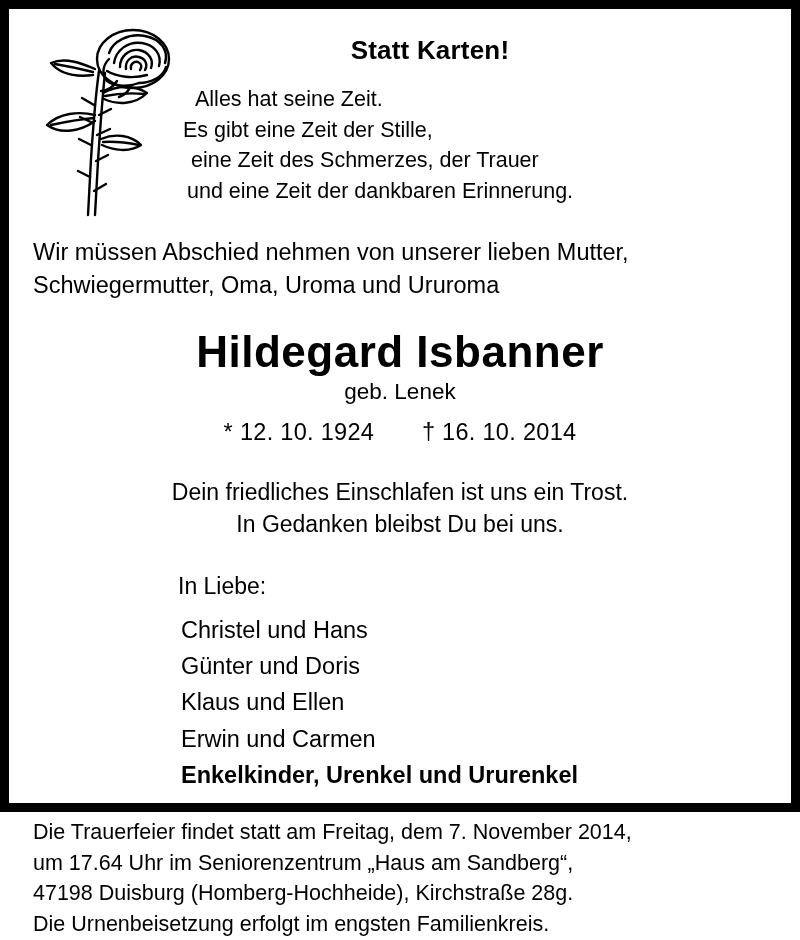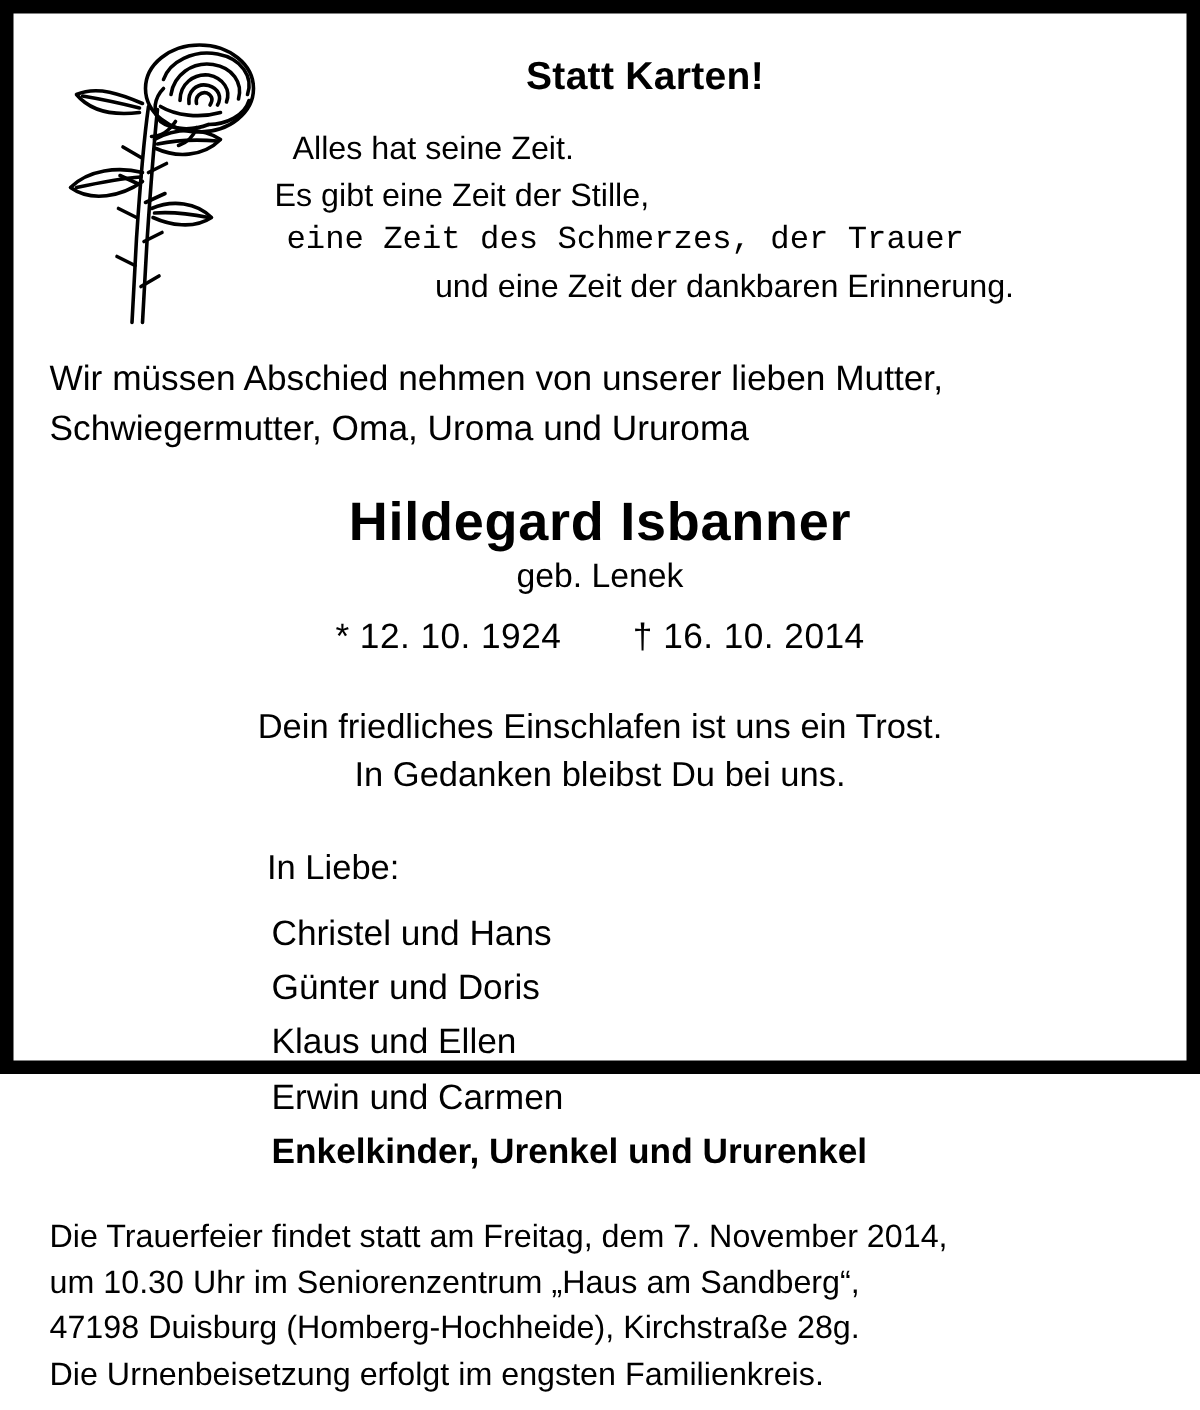--- a/index.html
+++ b/index.html
@@ -11,21 +11,21 @@
     width: 800px;
     height: 940px;
     font-family: "Liberation Sans", sans-serif;
     color: #000000;
     overflow: hidden;
   }
   .obituary {
     position: relative;
     box-sizing: border-box;
     width: 800px;
-    height: 716px;
+    height: 812px;
     border: 9px solid #000000;
     background: #ffffff;
     padding: 0;
   }
   .inner {
     position: relative;
     box-sizing: border-box;
     width: 100%;
     height: 100%;
     padding: 18px 24px 10px 24px;
@@ -51,34 +51,34 @@
   }
   .verse {
     margin-top: 18px;
     padding-left: 150px;
     font-size: 21.5px;
     line-height: 1.42;
     text-align: left;
   }
   .verse .l1 { margin-left: 12px; }
   .verse .l2 { margin-left: 0px; }
-  .verse .l3 { margin-left: 8px; font-family: Liberation Mono, monospace; }
-  .verse .l4 { margin-left: 16px; text-align: center; }
+  .verse .l3 { margin-left: 8px; }
+  .verse .l4 { margin-left: 4px; }
 
   .intro {
     margin-top: 30px;
     font-size: 23.5px;
     line-height: 1.42;
     text-align: left;
   }
 
   .name {
     margin-top: 24px;
     text-align: center;
-    font-size: 36px;
+    font-size: 44px;
     font-weight: bold;
     letter-spacing: 0.5px;
   }
   .geb {
     text-align: center;
     font-size: 22.5px;
     font-weight: normal;
     margin-top: 2px;
   }
   .dates {
@@ -206,19 +206,19 @@
     <div class="family">
       <div>Christel und Hans</div>
       <div>Günter und Doris</div>
       <div>Klaus und Ellen</div>
       <div>Erwin und Carmen</div>
       <div>Enkelkinder, Urenkel und Ururenkel</div>
     </div>
 
     <div class="footer">
       <div>Die Trauerfeier findet statt am Freitag, dem 7. November 2014,</div>
-      <div>um 10.30 Uhr im Seniorenzentrum „Haus am Sandberg“,</div>
+      <div>um 17.64 Uhr im Seniorenzentrum „Haus am Sandberg“,</div>
       <div>47198 Duisburg (Homberg-Hochheide), Kirchstraße 28g.</div>
       <div>Die Urnenbeisetzung erfolgt im engsten Familienkreis.</div>
     </div>
 
   </div>
 </div>
 
 </body></html>

